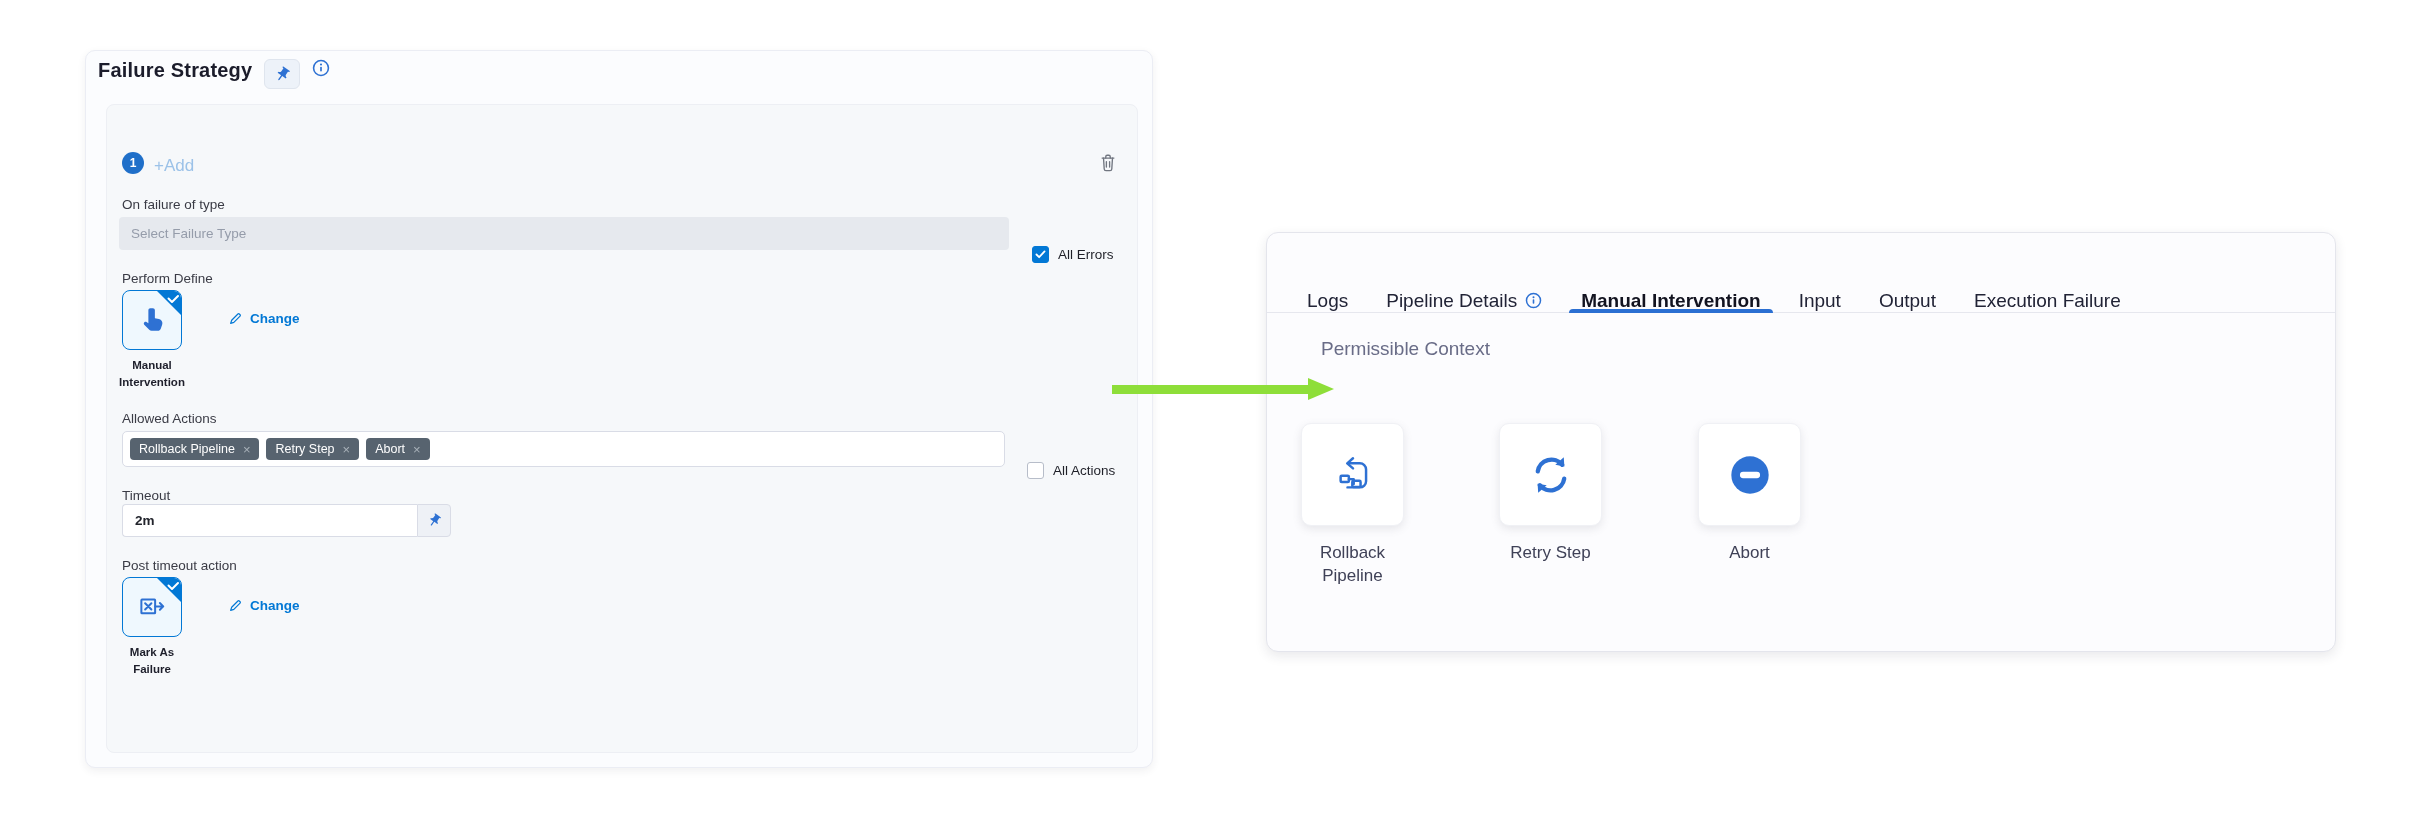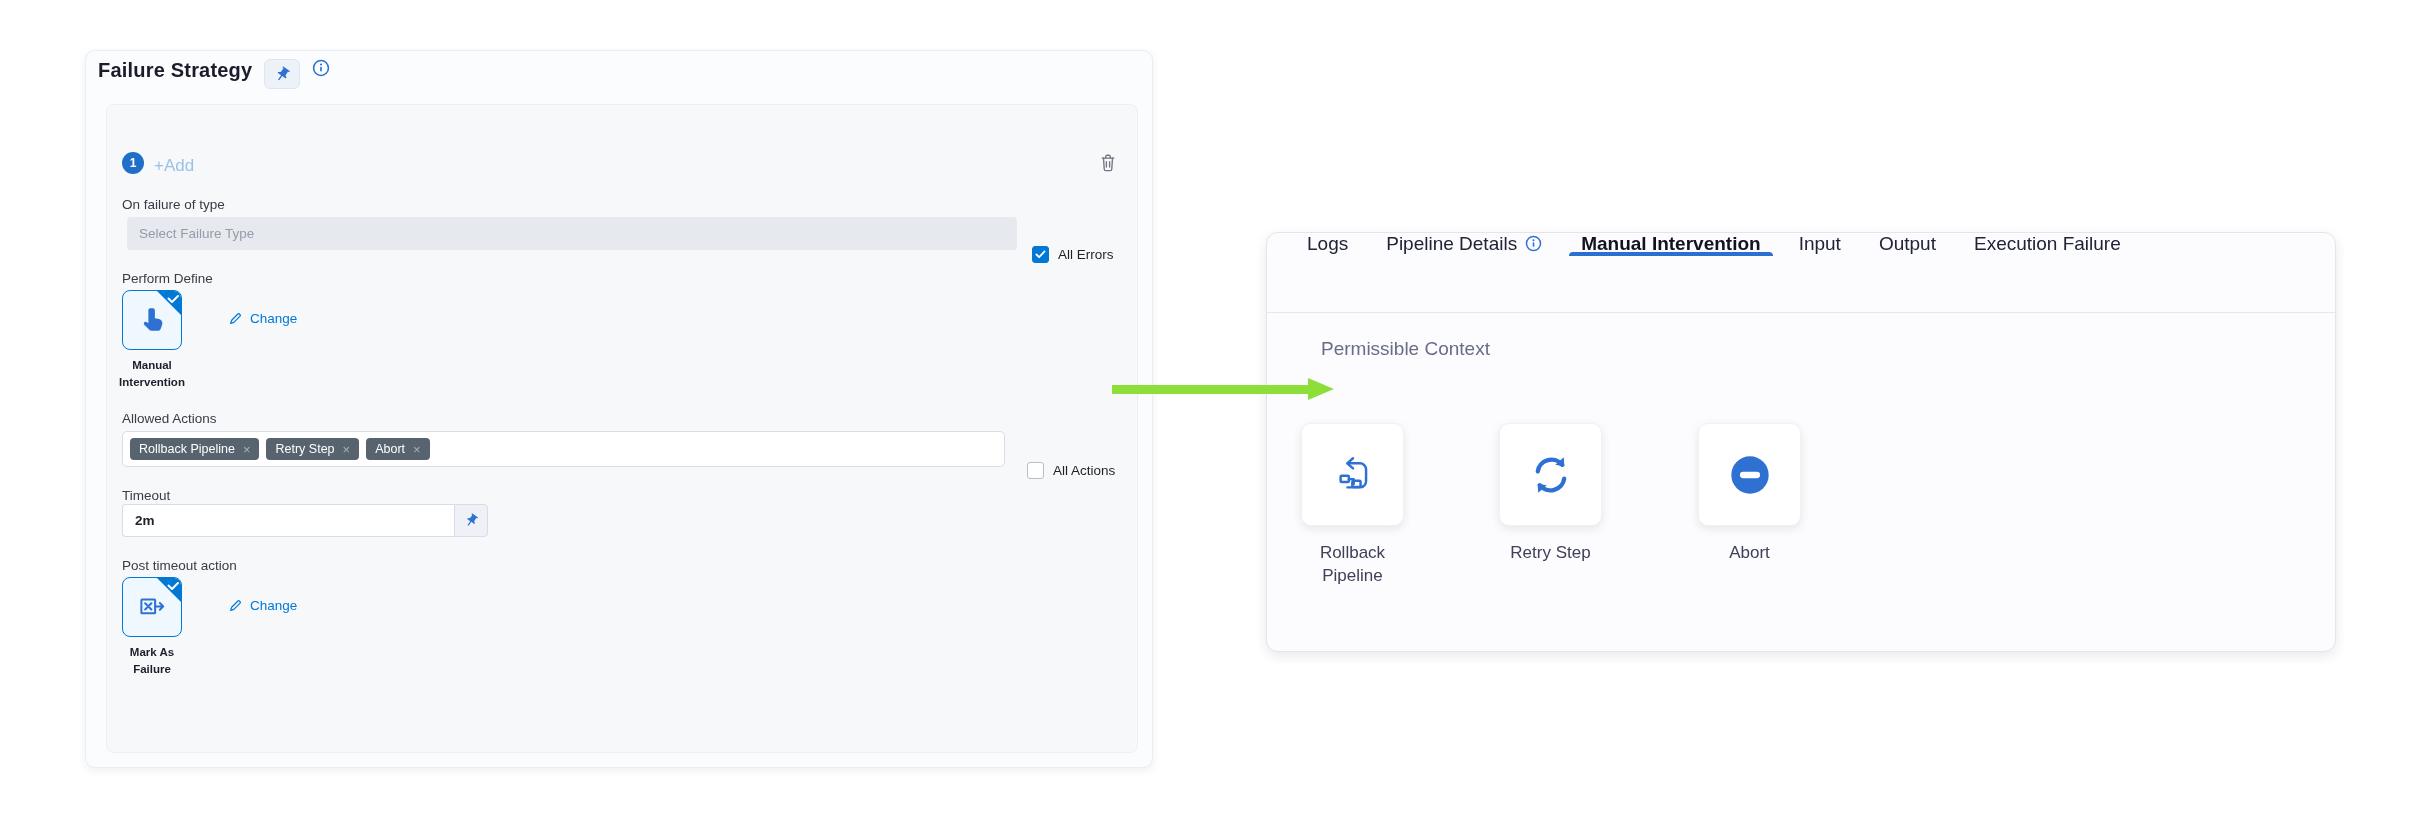--- a/index.html
+++ b/index.html
@@ -21,56 +21,56 @@
 
   .desc { position:absolute; left:15px; top:14px; width:960px; font-size:13.5px; color:#22273c; }
   .desc a { color:#0278d5; text-decoration:none; font-weight:500; cursor:pointer; }
 
   .idx-badge { position:absolute; left:15px; top:47px; width:22px; height:22px; border-radius:50%;
     background:#1f6fc9; color:#fff; font-size:12px; font-weight:700; display:flex; align-items:center; justify-content:center; cursor:pointer; }
   .add-btn { position:absolute; left:47px; top:51px; font-size:17px; color:#9cc2e8; cursor:pointer; background:none; border:none; font-family:inherit; }
   .trash-btn { position:absolute; right:18px; top:47px; width:22px; height:22px; background:none; border:none; cursor:pointer; display:flex; align-items:center; justify-content:center; }
 
   .fld-label { position:absolute; left:15px; font-size:13.5px; color:#3a3b45; }
-  .sel-input { position:absolute; left:20px; top:112px; width:890px; height:33px; background:#e6e9ee;
+  .sel-input { position:absolute; left:12px; top:112px; width:890px; height:33px; background:#e6e9ee;
     border:none; border-radius:4px; padding:0 12px; font-size:13.5px; color:#40414b; font-family:inherit; }
   .sel-input::placeholder { color:#959caa; opacity:1; }
 
   .chk-row { position:absolute; display:flex; align-items:center; gap:9px; cursor:pointer;margin-top:21px; }
   .chk { width:17px; height:17px; border-radius:3px; display:flex; align-items:center; justify-content:center; flex:0 0 auto; }
   .chk.on { background:#0278d5; border:1px solid #0278d5; }
   .chk.off { background:#ffffff; border:1.5px solid #b7bdc9; }
   .chk-label { font-size:13.5px; color:#1f2028; }
 
   .action-card { position:absolute; left:15px; width:60px; height:60px; background:#eff8fe;
     border:1.5px solid #0278d5; border-radius:8px; cursor:pointer;
     display:flex; align-items:center; justify-content:center; overflow:hidden; }
   .corner-badge { position:absolute; top:-1px; right:-1px; width:26px; height:26px; pointer-events:none; }
   .action-caption { position:absolute; width:76px; left:7px; text-align:center; font-size:11.5px; font-weight:600;
     color:#1e1f2b; line-height:1.45; }
   .change-btn { position:absolute; left:121px; display:flex; align-items:center; gap:7px; background:none; border:none;
-    color:#0278d5; font-size:13.5px; font-weight:400; font-family:inherit; cursor:pointer; }
+    color:#0278d5; font-size:13.5px; font-weight:700; font-family:inherit; cursor:pointer; }
 
   .tags-input { position:absolute; left:15px; top:326px; width:883px; height:36px; background:#ffffff;
     border:1px solid #d9dce6; border-radius:5px; display:flex; align-items:center; gap:7px; padding:0 7px; cursor:text; }
   .chip { display:flex; align-items:center; gap:8px; background:#57636f; color:#ffffff; border-radius:4px;
     padding:4px 9px; font-size:12.5px; cursor:default; }
   .chip-x { color:#a9b2ba; font-size:13px; line-height:1; cursor:pointer; }
 
   .timeout-wrap { position:absolute; left:15px; top:399px; display:flex; }
-  .timeout-input { width:332px; height:33px; border:1px solid #d9dce6; border-right:none; border-radius:4px 0 0 4px;
+  .timeout-input { width:295px; height:33px; border:1px solid #d9dce6; border-right:none; border-radius:4px 0 0 4px;
     background:#fff; padding:0 12px; font-size:13.5px; font-weight:600; color:#22242c; font-family:inherit; }
   .timeout-pin { width:34px; height:33px; background:#eef1f6; border:1px solid #d9dce6; border-radius:0 4px 4px 0;
     display:flex; align-items:center; justify-content:center; cursor:pointer; }
 
   
   .dt-panel { position:absolute; left:1266px; top:232px; width:1070px; height:420px; background:#fcfcfe;
     border:1px solid #e4e5ec; border-radius:12px; box-shadow:0 4px 12px rgba(40,41,61,.10); z-index:1; }
   .tabbar { position:absolute; left:0; top:0; width:100%; height:80px; border-bottom:1px solid #e6e7ee;
-    display:flex; align-items:flex-start; padding-left:40px; }
+    display:flex; align-items:flex-end; padding-left:40px; }
   .tab { position:relative; display:flex; align-items:center; gap:8px; margin-right:38px;
     font-size:19px; color:#212336; cursor:pointer; white-space:nowrap; }
   .tab.active { font-weight:700; color:#121320; }
   .tab.active::after { content:""; position:absolute; left:-12px; right:-12px; bottom:-1px; height:4px;
     background:#2b6fd2; border-radius:4px 4px 0 0; }
   .dt-heading { position:absolute; left:54px; top:105px; font-size:19px; color:#696c87; }
   .perm-card { position:absolute; top:190px; width:103px; display:flex; flex-direction:column; align-items:center; }
   .perm-tile { width:103px; height:103px; background:#ffffff; border:1px solid #f0f1f5; border-radius:10px;
     box-shadow:0 3px 9px rgba(96,97,112,.14); display:flex; align-items:center; justify-content:center; cursor:pointer; }
   .perm-label { width:100px; margin-top:16px; text-align:center; font-size:17px; color:#3f4157; line-height:1.35; }

